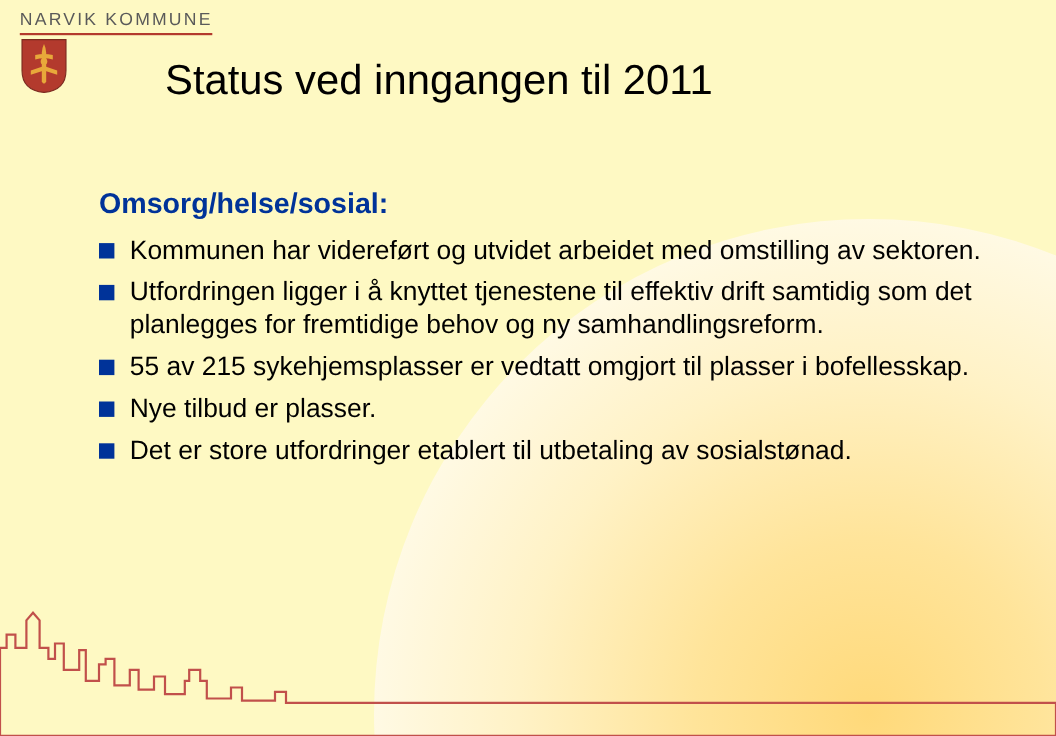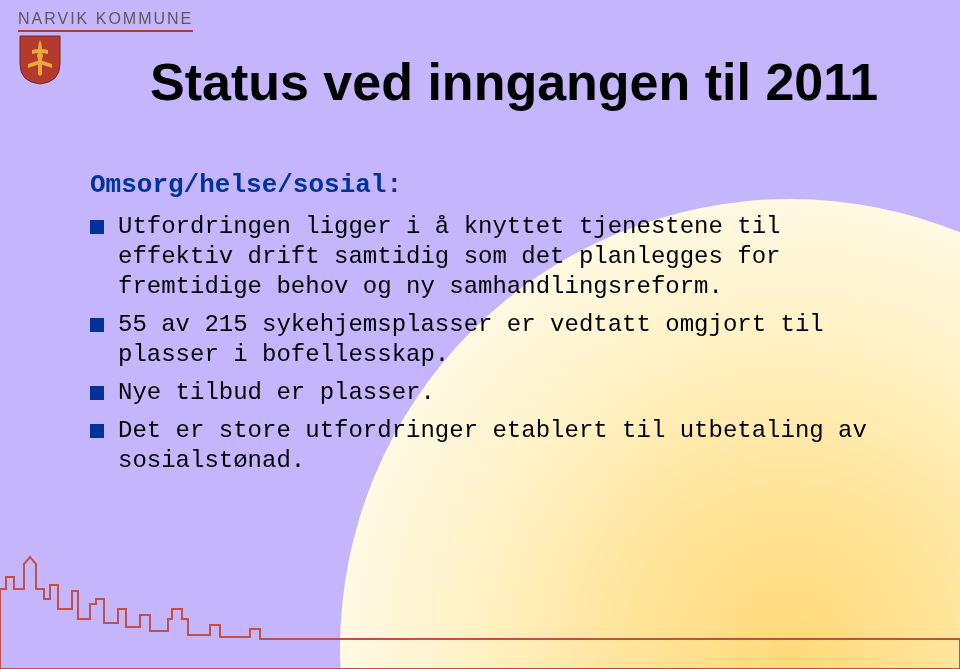--- a/index.html
+++ b/index.html
@@ -9,21 +9,21 @@
     height: 669px;
     font-family: Arial, Helvetica, sans-serif;
     background: #ffffff;
     overflow: hidden;
     position: relative;
   }
   .slide {
     width: 960px;
     height: 669px;
     position: relative;
-    background: #c4b5fd;
+    background: #fef9c3;
   }
 
   
   .bg-circle {
     position: absolute;
     width: 900px;
     height: 900px;
     border-radius: 50%;
     right: -280px;
     bottom: -430px;
@@ -64,34 +64,33 @@
     top: 34px;
     left: 18px;
     z-index: 5;
   }
 
   
   .title {
     position: absolute;
     top: 52px;
     left: 150px;
-    font-size: 52px;
+    font-size: 38px;
     color: #000000;
-    font-weight: 700;
+    font-weight: 400;
     z-index: 5;
   }
 
   
   .content {
     position: absolute;
     top: 170px;
     left: 90px;
     right: 52px;
     z-index: 5;
-    font-family: Liberation Mono, monospace;
   }
   .subheading {
     font-size: 26px;
     color: #003399;
     font-weight: bold;
     margin-bottom: 12px;
   }
   ul.bullets {
     list-style: none;
     padding: 0;
@@ -146,20 +145,21 @@
       <path d="M10 30 L22 26 L34 30 L34 34 L22 30 L10 34 Z" fill="#e8a83a"></path>
       <circle cx="22" cy="22" r="3" fill="#e8a83a"></circle>
     </svg>
   </div>
 
   <div class="title">Status ved inngangen til 2011</div>
 
   <div class="content">
     <div class="subheading">Omsorg/helse/sosial:</div>
     <ul class="bullets">
+      <li>Kommunen har videreført og utvidet arbeidet med omstilling av sektoren.</li>
       <li>Utfordringen ligger i å knyttet tjenestene til effektiv drift samtidig som det planlegges for fremtidige behov og ny samhandlingsreform.</li>
       <li>55 av 215 sykehjemsplasser er vedtatt omgjort til plasser i bofellesskap.</li>
       <li>Nye tilbud er plasser.</li>
       <li>Det er store utfordringer etablert til utbetaling av sosialstønad.</li>
     </ul>
   </div>
 
   <div class="skyline">
     <svg width="960" height="120" viewBox="0 0 960 120" preserveAspectRatio="none">
       <path d="

